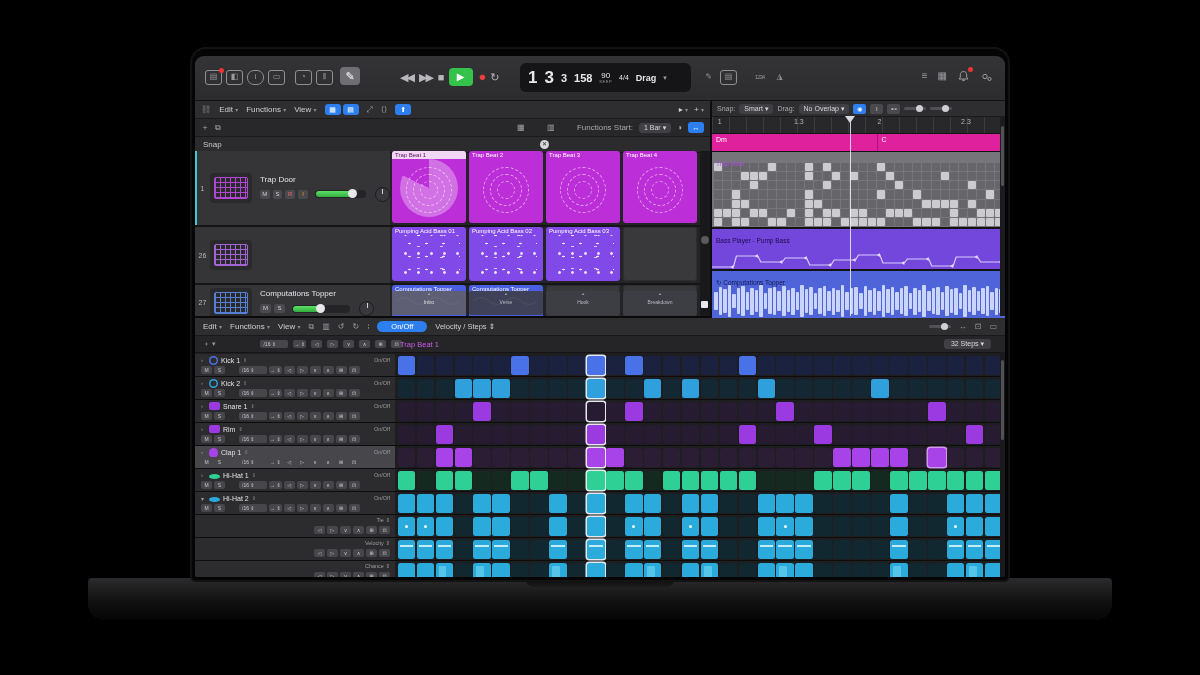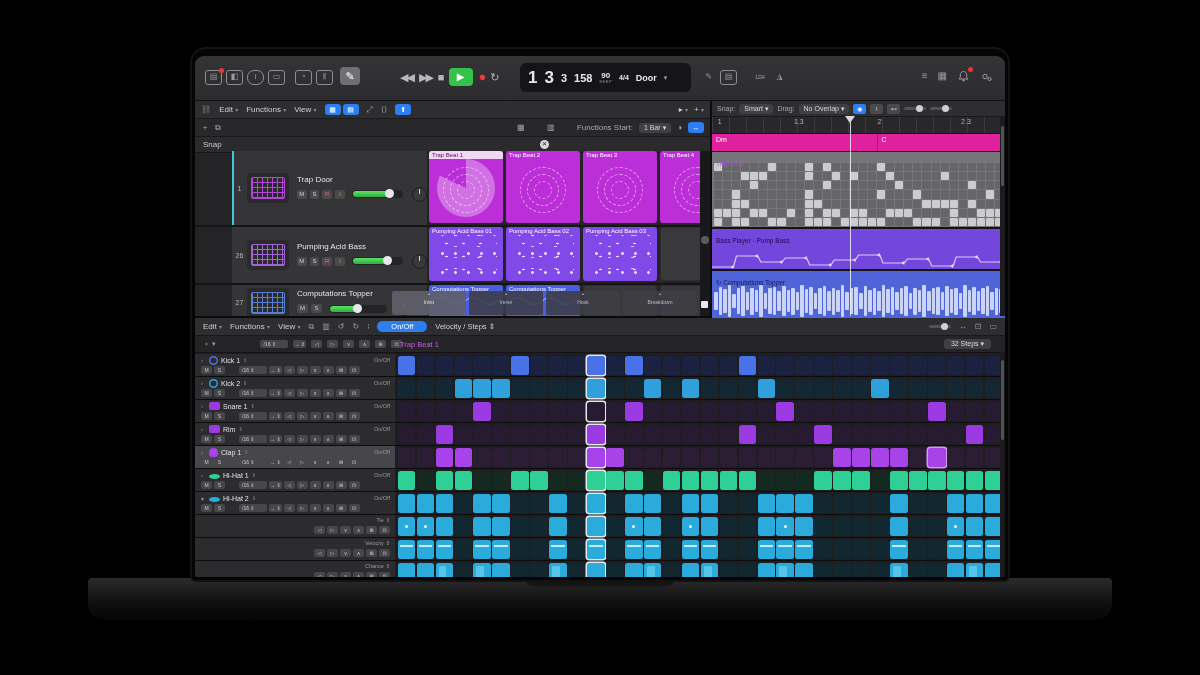--- a/index.html
+++ b/index.html
@@ -26,21 +26,21 @@
   .transport{position:absolute;left:205px;top:11px;display:flex;gap:6px;align-items:center;height:20px;}
   .tr-btn{color:#b8b8bc;font-size:11px;line-height:18px;letter-spacing:-2px;}
   .tr-play{width:24px;height:18px;background:#35c24a;border-radius:4px;color:#fff;text-align:center;
     font-size:10px;line-height:18px;letter-spacing:0;}
   .tr-rec{color:#e64040;font-size:13px;}
   .lcd{position:absolute;left:325px;top:7px;width:155px;height:29px;background:#151517;border-radius:6px;
     display:flex;align-items:center;color:#e8e8ea;padding:0 8px;gap:7px;}
   .lcd .big{font-size:17px;font-weight:bold;}
   .lcd .med{font-size:11px;font-weight:bold;}
   .lcd .blk{text-align:center;line-height:1;}
-  .lcd .blk .t{font-size:8px;font-weight:bold;display:block;}
+  .lcd .blk .t{font-size:8px;font-weight:normal;display:block;}
   .lcd .blk .b{font-size:4px;color:#9a9aa0;display:block;letter-spacing:.5px;}
   .lcd .key{font-size:9px;font-weight:bold;}
   .lcd .chev{color:#9a9aa0;font-size:7px;}
   .tb-right{position:absolute;right:12px;top:14px;display:flex;gap:10px;color:#9a9a9f;font-size:10px;}
   .mini-ic{position:relative;width:13px;height:13px;}
   
   .upper{height:215px;display:flex;flex:0 0 auto;border-bottom:2px solid #0a0a0b;}
   .ll-pane{width:515px;background:#242426;position:relative;border-right:2px solid #0d0d0e;}
   .hdr1{height:17px;background:#2e2e30;border-bottom:1px solid #1a1a1c;display:flex;align-items:center;
     padding:0 6px;gap:8px;color:#c2c2c6;font-size:8px;}
@@ -50,21 +50,21 @@
   .seg .b{width:16px;height:11px;border-radius:3px;background:#4a4a4e;color:#cfcfd4;font-size:7px;
     line-height:11px;text-align:center;}
   .seg .b.on{background:#2d7ff0;color:#fff;}
   .hdr2{height:17px;background:#28282a;border-bottom:1px solid #1a1a1c;display:flex;align-items:center;
     padding:0 6px;gap:6px;color:#a8a8ad;font-size:8px;position:relative;}
   .chordrow{height:15px;background:#2b2b2d;border-bottom:1px solid #18181a;display:flex;align-items:center;
     padding:0 8px;color:#c8c8cc;font-size:8px;position:relative;}
   .chord-x{position:absolute;left:345px;width:9px;height:9px;border-radius:50%;background:#d8d8dc;color:#222;
     font-size:6px;line-height:9px;text-align:center;}
   .ll-rows{position:absolute;left:0;top:50px;right:10px;bottom:0;overflow:hidden;}
-  .ll-row{display:flex;border-bottom:2px solid #151517;padding-left:37px;}
+  .ll-row{display:flex;border-bottom:2px solid #151517;}
   .ll-head{width:195px;background:#353538;display:flex;align-items:center;position:relative;flex:0 0 auto;}
   .ll-num{width:15px;text-align:center;color:#b8b8bc;font-size:7px;flex:0 0 auto;}
   .ll-acc{position:absolute;left:0;top:0;bottom:0;width:2px;}
   .ll-icon{width:42px;height:30px;background:#2a2a2c;border-radius:4px;margin-right:8px;flex:0 0 auto;
     display:flex;align-items:center;justify-content:center;}
   .icon-grid{width:32px;height:20px;border:1px solid currentColor;border-radius:2px;
     background:repeating-linear-gradient(90deg,currentColor 0 1px,transparent 1px 5px),
     repeating-linear-gradient(0deg,currentColor 0 1px,transparent 1px 5px);opacity:.9;}
   .ll-info{flex:1;min-width:0;}
   .ll-name{color:#e4e4e8;font-size:8px;margin-bottom:3px;}
@@ -208,21 +208,21 @@
           <span class="big">3</span>
           <span class="med">3</span>
           <span class="med">158</span>
           <span class="blk">
               <span class="t">90</span>
               <span class="b">KEEP</span>
             </span>
           <span class="blk">
               <span class="t" style="font-size:7px">4/4</span>
             </span>
-          <span class="key">Door</span>
+          <span class="key">Drag</span>
           <span class="chev">▾</span>
         </div>
 
         <span class="tb-ic noborder" style="left:505px;color:#8e8e93">✎</span>
         <span class="tb-ic" style="left:525px">▤</span>
         <span class="tb-ic noborder" style="left:556px;font-size:6px;letter-spacing:-1px;color:#8e8e93">1234</span>
         <span class="tb-ic noborder" style="left:576px;color:#8e8e93">◮</span>
 
         <div class="tb-right">
           <span>≡</span>
@@ -329,34 +329,20 @@
                     <div class="ring" style="width: 30px; height: 30px; left: 50%; top: 54%; transform: translate(-50%, -50%);"></div>
                     <div class="ring" style="width: 16px; height: 16px; left: 50%; top: 54%; transform: translate(-50%, -50%);"></div>
                   </div>
                 </div>
               </div>
               <div class="ll-row" style="height: 56px;">
                 <div class="ll-head">
                   <div class="ll-num">26</div>
                   <div class="ll-icon">
                     <div class="icon-grid" style="color: rgb(176, 106, 232);"></div>
-                  </div>
-                  <div class="ll-info">
-                    <div class="ll-name">Pumping Acid Bass</div>
-                    <div class="ll-ctl">
-                      <span class="sq">M</span>
-                      <span class="sq">S</span>
-                      <span class="sq r">R</span>
-                      <span class="sq i">I</span>
-                      <div class="vol">
-                        <div class="fill" style="width: 68%;"></div>
-                        <div class="knob" style="left: calc(68% - 4px);"></div>
-                      </div>
-                      <div class="pan"></div>
-                    </div>
                   </div>
                 </div>
                 <div class="ll-cells">
                   <div class="cell" style="height: 54px; background: rgb(128, 73, 232);">
                     <span class="cl">Pumping Acid Bass 01</span>
                     <div class="speck"></div>
                   </div>
                   <div class="cell" style="height: 54px; background: rgb(128, 73, 232);">
                     <span class="cl">Pumping Acid Bass 02</span>
                     <div class="speck"></div>

